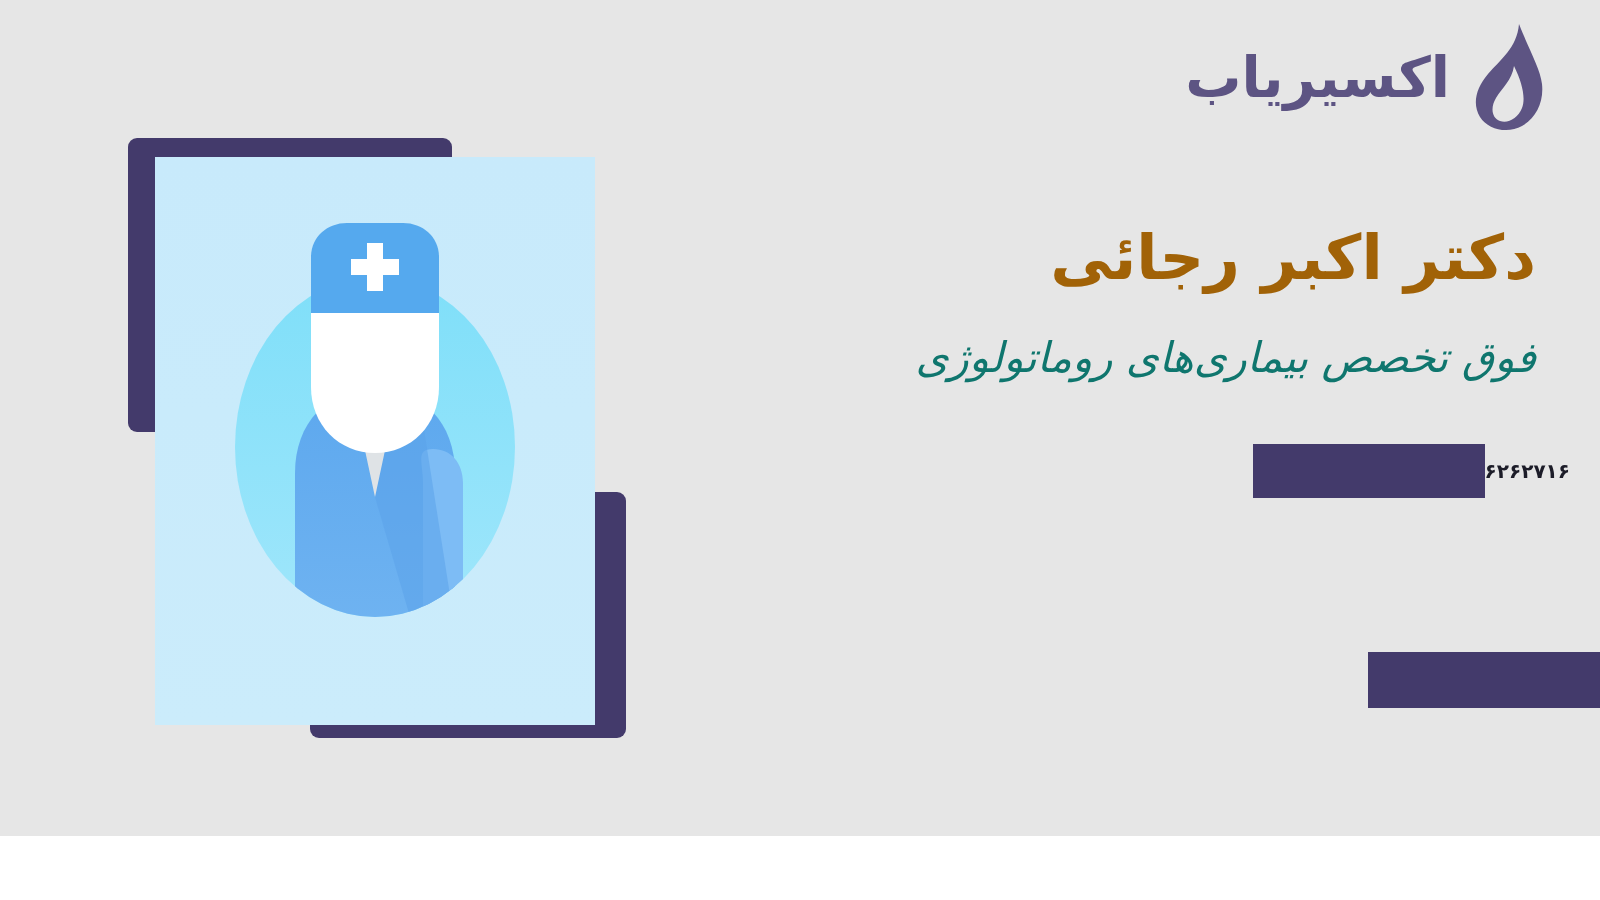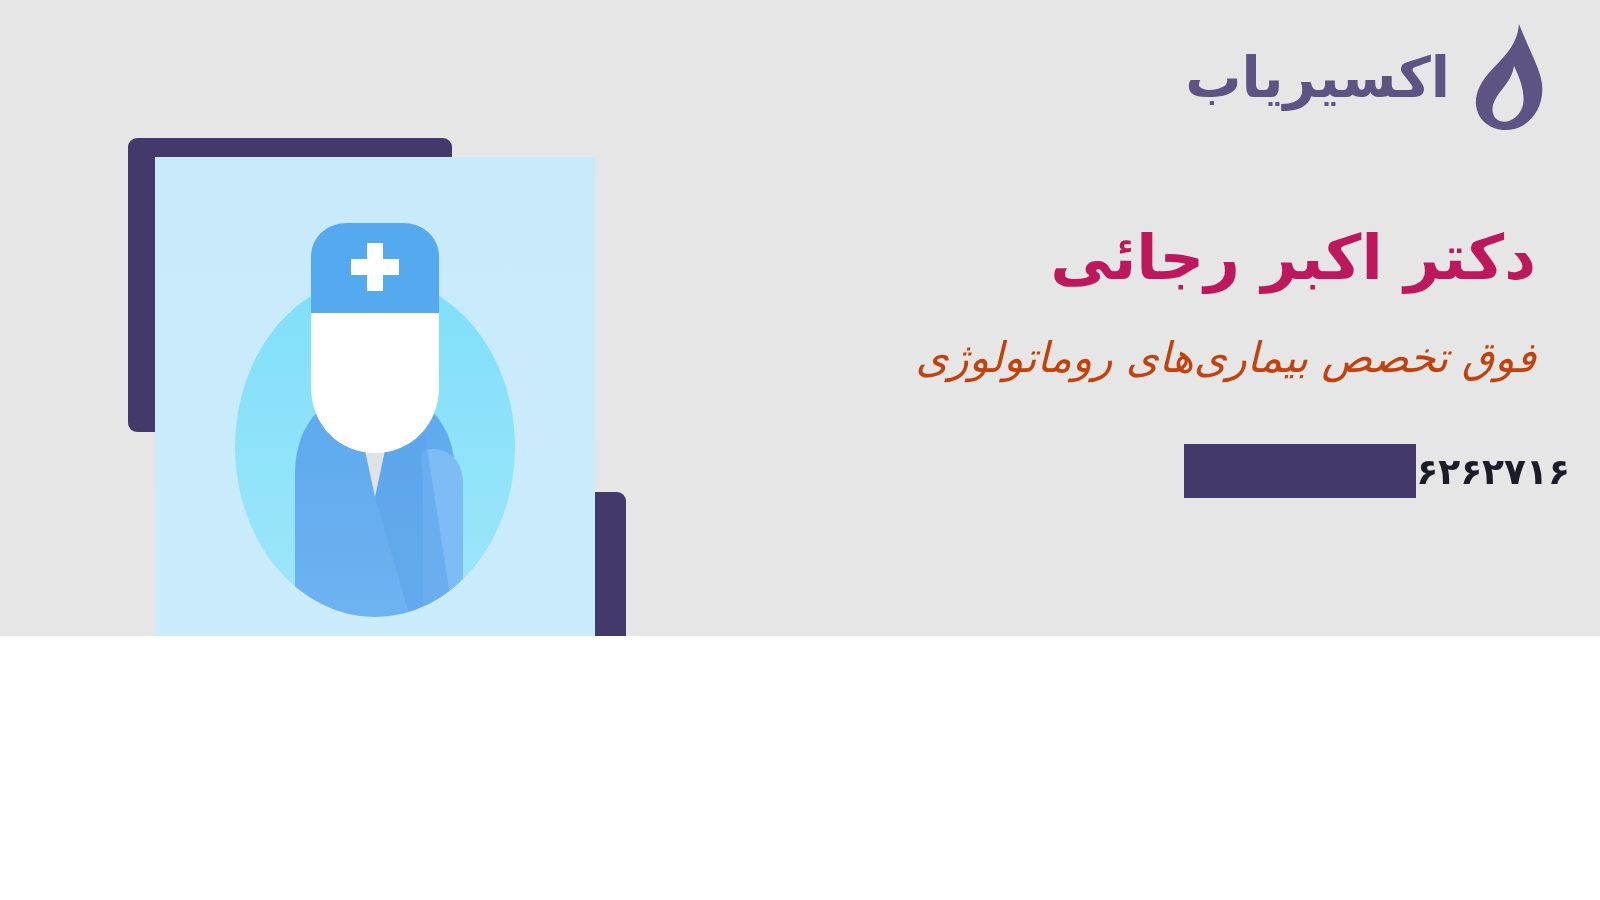--- a/index.html
+++ b/index.html
@@ -4,21 +4,21 @@
 <style>
   html, body {
     margin: 0;
     padding: 0;
     background: #ffffff;
   }
 
   #stage {
     position: relative;
     width: 1600px;
-    height: 636px;
+    height: 836px;
     background: #e6e6e6;
     overflow: hidden;
     font-family: "DejaVu Sans", "Liberation Sans", sans-serif;
     margin-left: 10px;
   }
 
   
   .brand {
     position: absolute;
     top: 22px;
@@ -89,35 +89,35 @@
   }
 
   
   .doctor-name {
     position: absolute;
     right: 64px;
     top: 222px;
     font-family: "DejaVu Sans", "Liberation Sans", sans-serif;
     font-size: 62px;
     font-weight: 700;
-    color: #be185d;
+    color: #a16207;
     line-height: 1.15;
     direction: rtl;
     text-align: right;
     white-space: nowrap;
   }
   .doctor-specialty {
     position: absolute;
     right: 64px;
     top: 332px;
     font-family: "DejaVu Serif", "Liberation Serif", serif;
     font-style: italic;
     font-size: 42px;
     font-weight: 400;
-    color: #c2410c;
+    color: #0f766e;
     line-height: 1.25;
     direction: rtl;
     text-align: right;
     white-space: nowrap;
   }
 
   
   .info-row {
     position: absolute;
     display: flex;
@@ -136,21 +136,21 @@
     background: #433a6b;
     flex: 0 0 auto;
   }
   .info-row.r1 .info-bar { height: 54px; }
   .info-row.r2 .info-bar { height: 54px; }
   .info-row.r3 .info-bar { height: 56px; }
 
   .info-label {
     margin-right: 30px;
     font-family: "DejaVu Sans", "Liberation Sans", sans-serif;
-    font-size: 36px;
+    font-size: 20px;
     font-weight: 700;
     color: #1c1c28;
     direction: rtl;
     white-space: nowrap;
     text-align: right;
   }
 </style>
 </head>
 <body>
 

